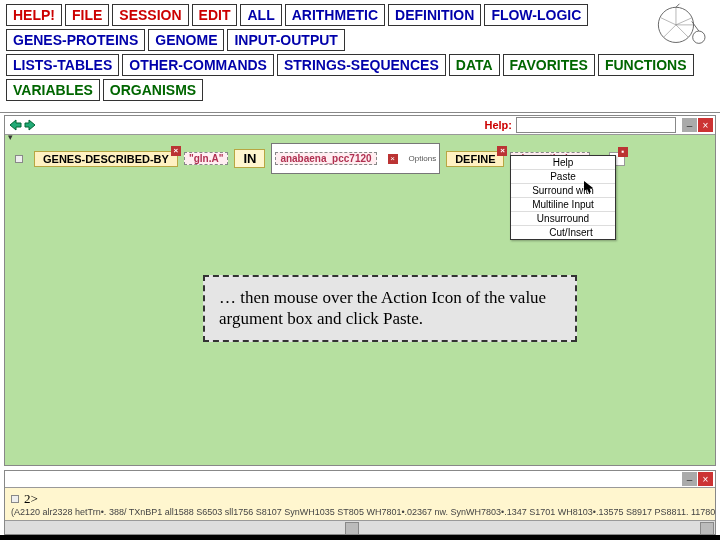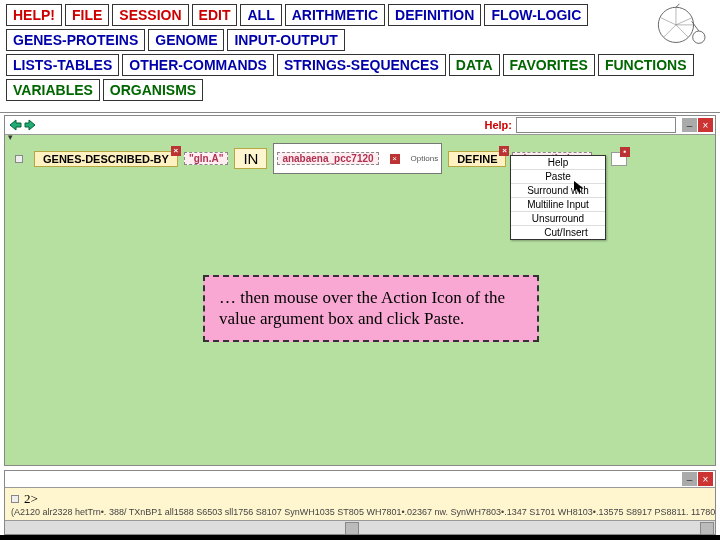--- a/index.html
+++ b/index.html
@@ -29,34 +29,34 @@
   .chip {
     background: #fff6cf; border: 1px solid #b8a642; padding: 1px 8px;
     font-weight: bold; font-size: 11px; position: relative;
   }
   .chip.func { background: #fff1c2; }
   .chip-x { position: absolute; top: -6px; right: -4px; width: 10px; height: 10px;
     background: #b33; color:#fff; font-size: 8px; line-height: 10px; text-align: center; }
   .entity { color: #b03050; font-weight: bold; font-size: 10px; border: 1px dashed #888; padding: 0 4px; background:#ffeef1; }
   .entity-card { border: 1px solid #777; background: #fff; padding: 8px 3px; display: inline-flex; align-items: center; gap: 11px; }
   .options-txt { font-size: 8px; color: #555; }
-  .kw { font-weight: normal; font-size: 15px; }
+  .kw { font-weight: bold; font-size: 13px; }
   .eq { font-weight: bold; }
   .abox { border: 1px solid #999; width: 16px; height: 14px; background:#fff; display:inline-block; position:relative; }
   .abox .chip-x { top:-6px; right:-4px; }
   .ctx-menu {
     position: absolute; left: 505px; top: 20px; background: #fff; border: 1px solid #333;
-    font-size: 10px; width: 96px; box-shadow: 1px 1px 2px rgba(0,0,0,.3);
+    font-size: 10px; width: 106px; box-shadow: 1px 1px 2px rgba(0,0,0,.3);
   }
   .ctx-item { padding: 1px 6px; text-align: center; border-bottom: 1px solid #ddd; cursor: pointer; position: relative; }
   .ctx-item:last-child { border-bottom: none; margin-left: 16px; }
   .cursor-ptr { position: absolute; right: 20px; top: 10px; }
   .callout {
-    position: absolute; left: 198px; top: 140px; width: 336px;
-    border: 2px dashed #333; background: #f9a8d4; padding: 10px 14px;
+    position: absolute; left: 198px; top: 140px; width: 374px;
+    border: 2px dashed #333; background: #e5e5e5; padding: 10px 14px;
     font-family: 'Times New Roman', serif; font-size: 17px; line-height: 1.25;
   }
   .bottom-panel { border: 1px solid #888; margin: 4px 4px 0; }
   .bp-header { display:flex; justify-content:flex-end; border-bottom:1px solid #999; background:#fff; padding:1px 2px; }
   .bp-body { background: #fff6cf; padding: 3px 6px; min-height: 30px; font-size: 9px; color: #444; overflow:hidden; white-space:nowrap; }
   .prompt { font-size: 13px; font-family: 'Times New Roman', serif; color:#000; }
   .blackbar { height: 50px; background: #000; }
   .scrolltrack { height:14px; background:#ddd; border-top:1px solid #999; position:relative; }
   .scrolltrack:before,.scrolltrack:after{content:"";position:absolute;top:1px;width:12px;height:11px;background:#bbb;border:1px solid #888;}
   .scrolltrack:before{left:340px}.scrolltrack:after{right:1px}

